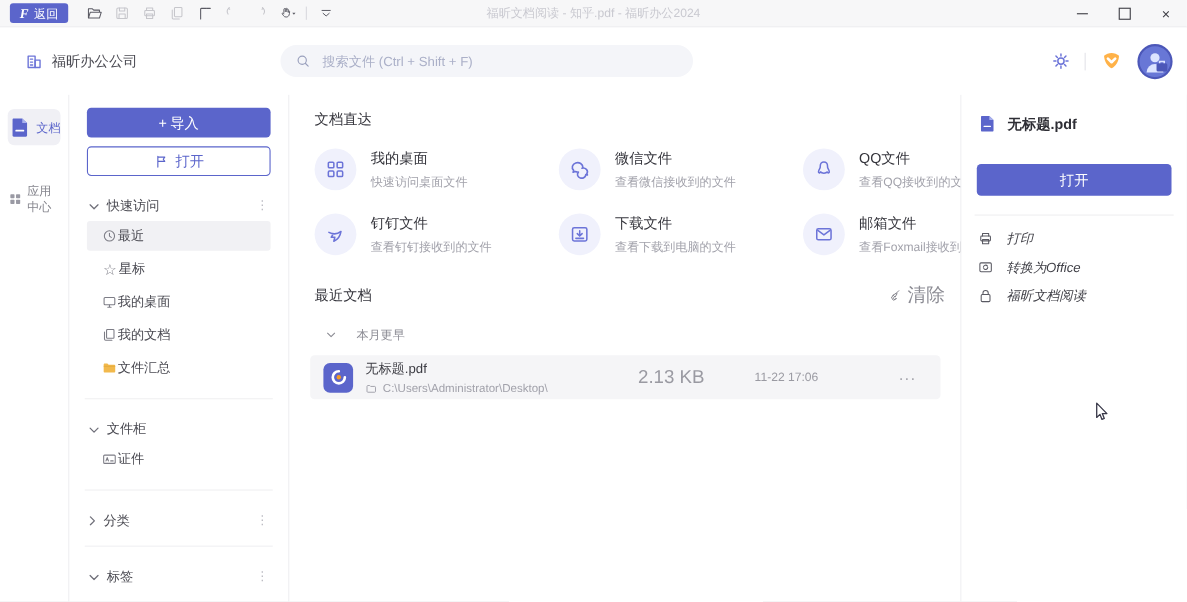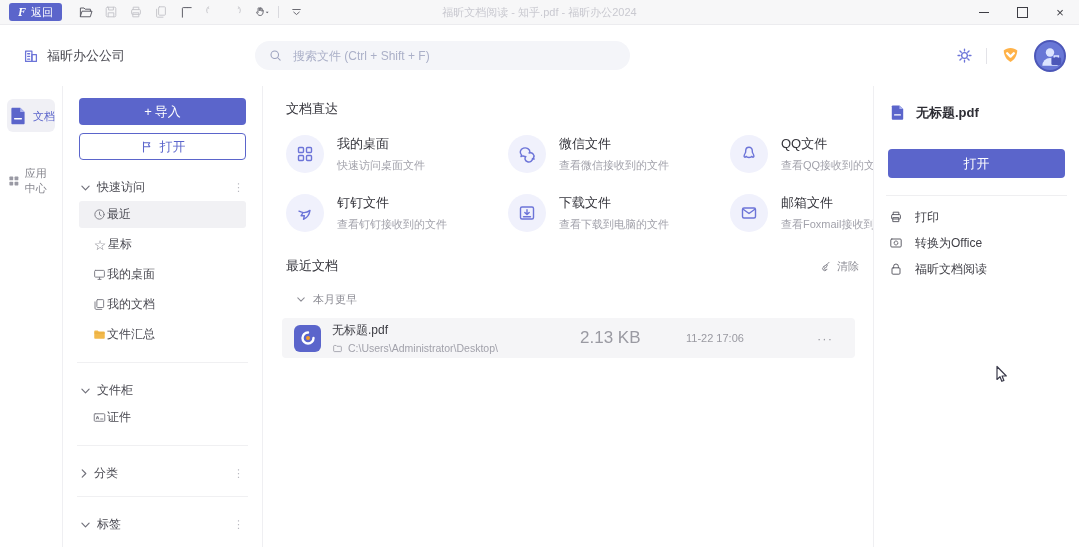--- a/index.html
+++ b/index.html
@@ -59,39 +59,39 @@
 
   
   .main{flex:1;min-width:0;overflow:hidden;padding:14px 0 0 23px;position:relative;}
   .sec-title{font-size:13px;color:#35353c;}
   .cards{margin-top:17px;display:grid;grid-template-columns:repeat(3,222px);row-gap:21px;width:666px;}
   .card{display:flex;align-items:center;gap:13px;}
   .card-ic{width:38px;height:38px;border-radius:50%;background:#f0f1fc;display:flex;align-items:center;justify-content:center;flex:none;}
   .card-t{font-size:13px;color:#35353c;}
   .card-d{font-size:11px;color:#a2a2ab;margin-top:5px;white-space:nowrap;}
   .recent-hd{margin-top:25px;display:flex;align-items:center;margin-right:14px;}
-  .clear-btn{margin-left:auto;display:flex;align-items:center;gap:5px;font-size:11px;color:#8c8c94;}
-  .group{margin-top:17px;display:flex;align-items:center;gap:8px;font-size:11px;color:#8c8c94;padding-left:11px;}
+  .clear-btn{margin-left:auto;display:flex;align-items:center;gap:5px;font-size:17px;color:#8c8c94;}
+  .group{margin-top:17px;display:flex;align-items:center;gap:19px;font-size:11px;color:#8c8c94;padding-left:11px;}
   .file-row{margin:11px 18px 0 -4px;height:40px;background:#f5f5f7;border-radius:4px;display:flex;align-items:center;
             padding:0 12px;gap:11px;box-sizing:border-box;}
   .pdf-badge{width:27px;height:27px;border-radius:6px;background:#5b65cb;display:flex;align-items:center;justify-content:center;flex:none;}
   .file-info{flex:1;min-width:0;}
   .file-name{font-size:12px;color:#3c3c43;}
   .file-path{margin-top:3px;display:flex;align-items:center;gap:5px;font-size:10.5px;color:#a2a2ab;}
   .file-size{width:95px;font-size:17px;color:#9a9aa2;}
   .file-time{width:110px;font-size:11px;color:#9a9aa2;}
   .file-more{width:36px;text-align:center;font-size:13px;color:#9a9aa2;letter-spacing:1px;}
 
   
   .panel{width:206px;border-left:1px solid #efeff2;box-sizing:border-box;padding:17px 14px 0;}
   .panel-hd{display:flex;align-items:center;gap:9px;font-size:13px;font-weight:bold;color:#2e2e35;}
   .btn-panel-open{margin-top:27px;height:29px;background:#5b65cb;color:#fff;border-radius:4px;
                   display:flex;align-items:center;justify-content:center;font-size:13px;}
   .panel-div{height:1px;background:#efeff1;margin:17px -2px 8px;}
-  .p-action{display:flex;align-items:center;gap:11px;height:26px;font-size:12px;color:#3f3f46;}
+  .p-action{display:flex;align-items:center;gap:11px;height:26px;font-size:12px;color:#3f3f46;font-style:italic;}
 
   .cursor{position:absolute;left:995px;top:365px;pointer-events:none;}
 </style>
 </head>
 <body>
 
 <div class="app">
 
   <div class="titlebar">
     <div class="back-btn">

